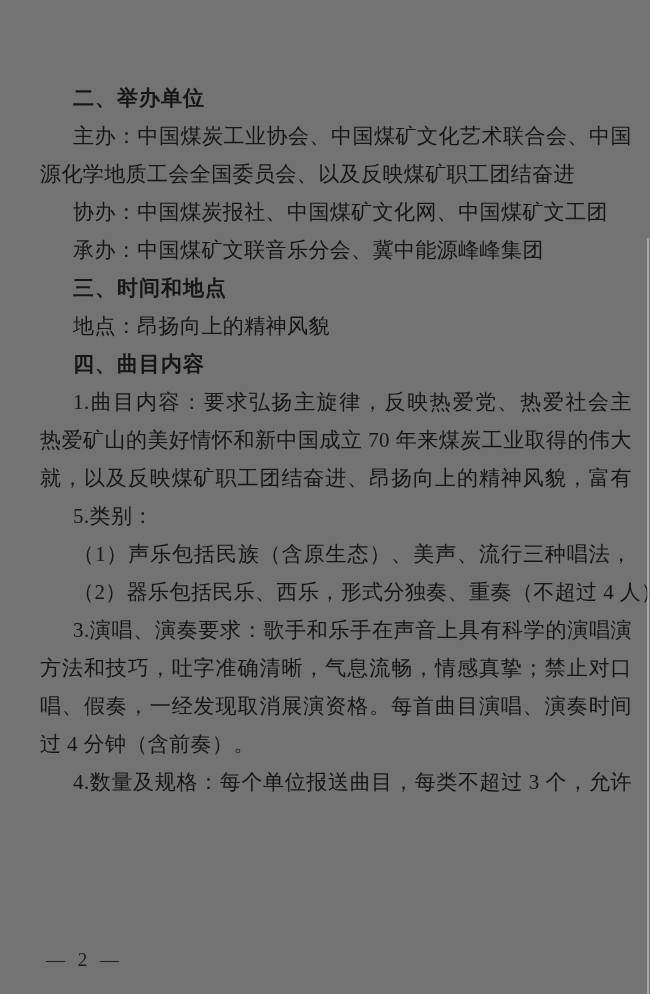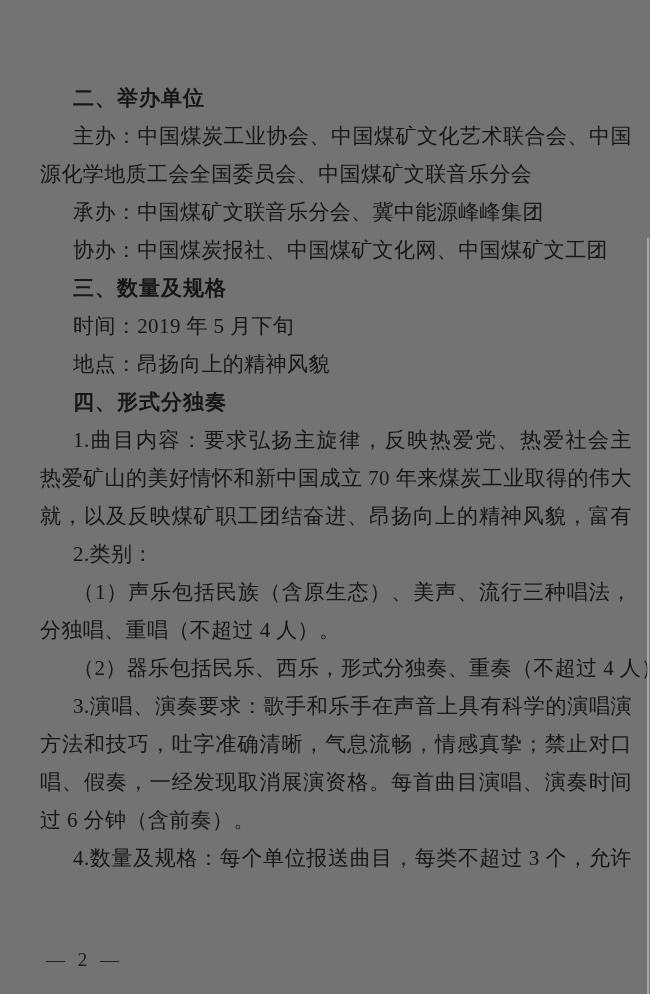--- a/index.html
+++ b/index.html
@@ -65,36 +65,34 @@
     opacity: 0.65;
   }
 </style>
 </head>
 <body>
 
 <div class="page">
   <div class="content">
     <div class="ln hd ind">二、举办单位</div>
     <div class="ln ind jf">主办：中国煤炭工业协会、中国煤矿文化艺术联合会、中国能</div>
-    <div class="ln">源化学地质工会全国委员会、中国煤矿文联音乐分会</div>
+    <div class="ln">源化学地质工会全国委员会、以及反映煤矿职工团结奋进</div>
+    <div class="ln ind">协办：中国煤炭报社、中国煤矿文化网、中国煤矿文工团</div>
     <div class="ln ind">承办：中国煤矿文联音乐分会、冀中能源峰峰集团</div>
-    <div class="ln ind">协办：中国煤炭报社、中国煤矿文化网、中国煤矿文工团</div>
-    <div class="ln hd ind">三、数量及规格</div>
-    <div class="ln ind">时间：2019 年 5 月下旬</div>
+    <div class="ln hd ind">三、时间和地点</div>
     <div class="ln ind">地点：昂扬向上的精神风貌</div>
-    <div class="ln hd ind">四、形式分独奏</div>
+    <div class="ln hd ind">四、曲目内容</div>
     <div class="ln ind jf">1.曲目内容：要求弘扬主旋律，反映热爱党、热爱社会主义、</div>
     <div class="ln jf">热爱矿山的美好情怀和新中国成立 70 年来煤炭工业取得的伟大成</div>
     <div class="ln jf">就，以及反映煤矿职工团结奋进、昂扬向上的精神风貌，富有时代</div>
-    <div class="ln ind">2.类别：</div>
+    <div class="ln ind">5.类别：</div>
     <div class="ln ind jf">（1）声乐包括民族（含原生态）、美声、流行三种唱法，形式</div>
-    <div class="ln">分独唱、重唱（不超过 4 人）。</div>
     <div class="ln ind">（2）器乐包括民乐、西乐，形式分独奏、重奏（不超过 4 人）。</div>
     <div class="ln ind jf">3.演唱、演奏要求：歌手和乐手在声音上具有科学的演唱演奏</div>
     <div class="ln jf">方法和技巧，吐字准确清晰，气息流畅，情感真挚；禁止对口形假</div>
     <div class="ln jf">唱、假奏，一经发现取消展演资格。每首曲目演唱、演奏时间不超</div>
-    <div class="ln">过 6 分钟（含前奏）。</div>
+    <div class="ln">过 4 分钟（含前奏）。</div>
     <div class="ln ind jf">4.数量及规格：每个单位报送曲目，每类不超过 3 个，允许某</div>
   </div>
 
   <div class="page-number">— 2 —</div>
   <div class="scan-edge"></div>
 </div>
 
 </body></html>

